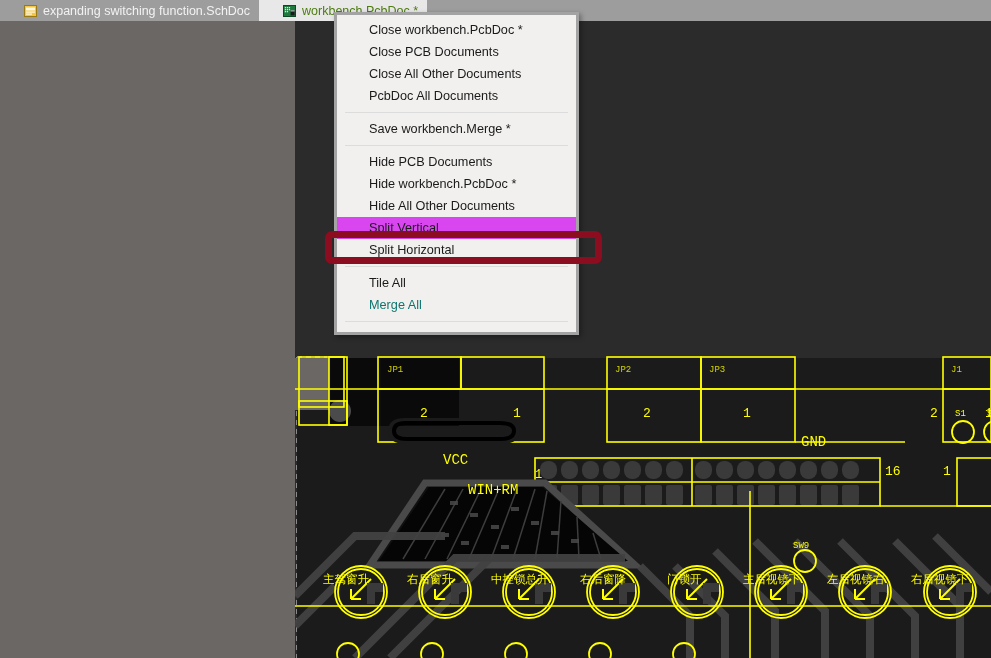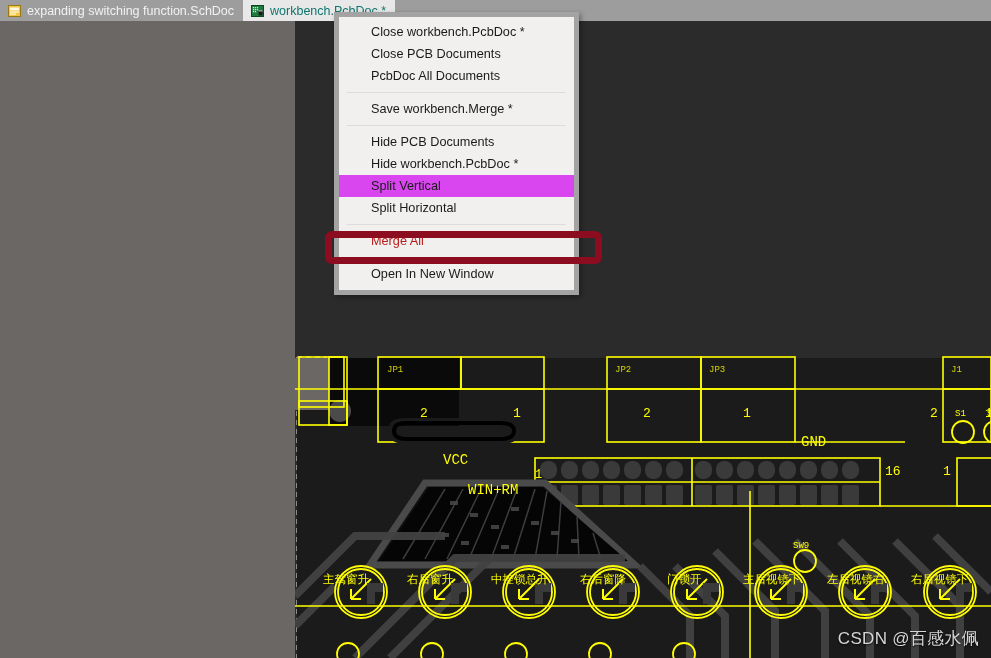--- a/index.html
+++ b/index.html
@@ -11,26 +11,26 @@
   }
 
   
   #tabbar{
     position:absolute;left:0;top:0;width:991px;height:21px;
     background:#9d9d9d;
     display:flex;align-items:stretch;
   }
   .tab{
     display:flex;align-items:center;gap:6px;
-    padding:0 9px 0 8px;height:21px;
+    padding:0 9px 0 24px;height:21px;
     font-size:12.5px;color:#ffffff;white-space:nowrap;
     box-sizing:border-box;
   }
   .tab.inactive{background:#9d9d9d;color:#f2f2f2;}
-  .tab.active{background:#e8e8e8;color:#0f766e;}
+  .tab.active{background:#e8e8e8;color:#4d7c0f;}
   .tabicon{width:13px;height:12px;flex:0 0 auto;display:block;}
 
   
   #workspace{
     position:absolute;left:0;top:21px;width:991px;height:637px;
     background:#6b6765;
   }
 
   
   #pcb{
@@ -43,33 +43,33 @@
     font-size:17px;color:#d6d6d6;letter-spacing:.3px;
     font-family:"Liberation Sans","DejaVu Sans",sans-serif;
     text-shadow:0 1px 2px rgba(0,0,0,.7);
     pointer-events:none;
   }
 
   
   #ctxmenu{
     position:absolute;left:334px;top:12px;width:245px;
     background:#f1f0ef;
-    border:5px solid #a3a3a3;
+    border:3px solid #a3a3a3;
     box-shadow:2px 2px 5px rgba(0,0,0,.35);
     box-sizing:border-box;
     padding:4px 0 5px 0;
     font-size:12.7px;color:#1a1a1a;
     z-index:40;
   }
   .mi{
     height:22px;line-height:22px;
     padding-left:32px;padding-right:10px;
     white-space:nowrap;cursor:default;
   }
-  .mi.disabled{color:#b91c1c;}
+  .mi.disabled{color:#0f766e;}
   .mi.hl{background:#d946ef;}
   .msep{
     height:1px;background:#dcdcdc;margin:5px 8px 5px 8px;
   }
 
   
   #annot{
     position:absolute;left:325px;top:231px;width:277px;height:33px;
     border:7px solid #8c0c20;border-radius:7px;
     box-sizing:border-box;z-index:60;pointer-events:none;
@@ -363,33 +363,34 @@
       <text x="196" y="562">中控锁总升</text>
       <text x="285" y="562">右后窗降</text>
       <text x="372" y="562">门锁开</text>
       <text x="448" y="562">主后视镜下</text>
       <text x="532" y="562">左后视镜右</text>
       <text x="616" y="562">右后视镜下</text>
     </g>
 
   </svg>
 
-  <div class="wm">CSDN @百感水佩</div>
 </div>
 
 <div id="ctxmenu">
     <div class="mi">Close workbench.PcbDoc *</div>
     <div class="mi">Close PCB Documents</div>
+    <div class="mi">Close All Other Documents</div>
     <div class="mi">PcbDoc All Documents</div>
     <div class="msep"></div>
     <div class="mi">Save workbench.Merge *</div>
     <div class="msep"></div>
     <div class="mi">Hide PCB Documents</div>
     <div class="mi">Hide workbench.PcbDoc *</div>
+    <div class="mi">Hide All Other Documents</div>
     <div class="mi hl">Split Vertical</div>
     <div class="mi">Split Horizontal</div>
     <div class="msep"></div>
+    <div class="mi">Tile All</div>
     <div class="mi disabled">Merge All</div>
     <div class="msep"></div>
-    <div class="mi">Open In New Window</div>
   </div>
 
 <div id="annot"></div>
 
 </body></html>

